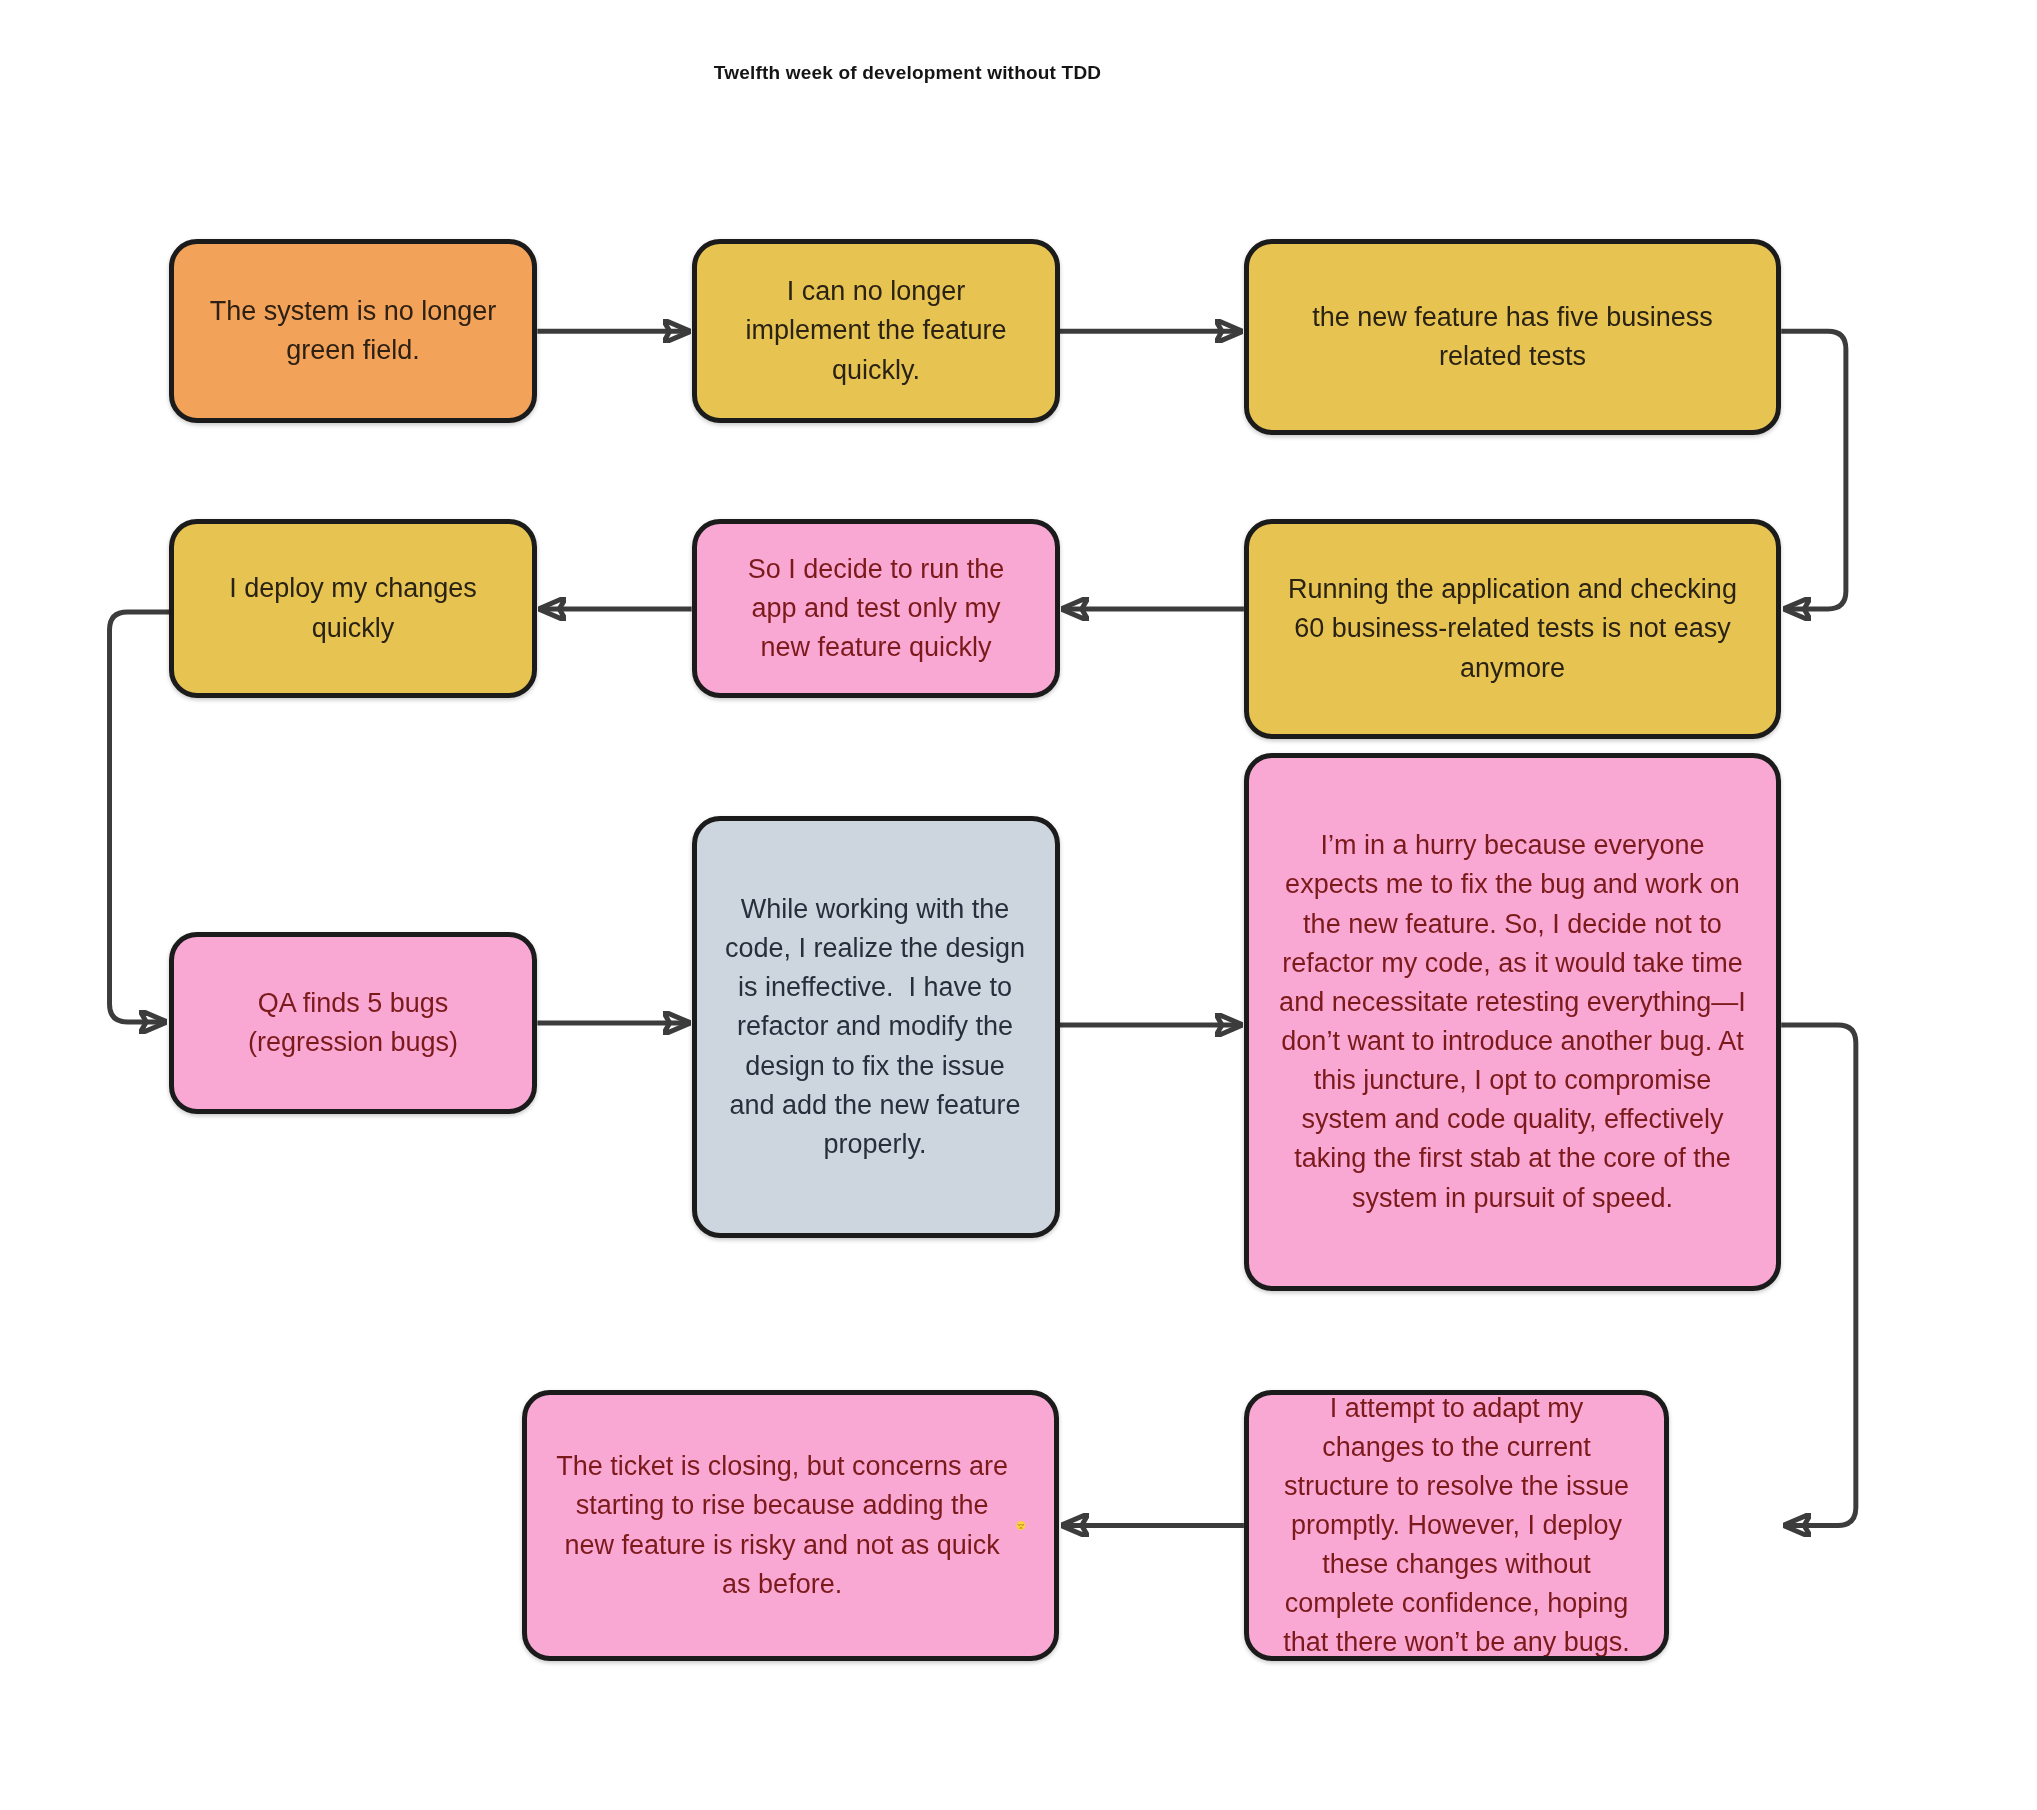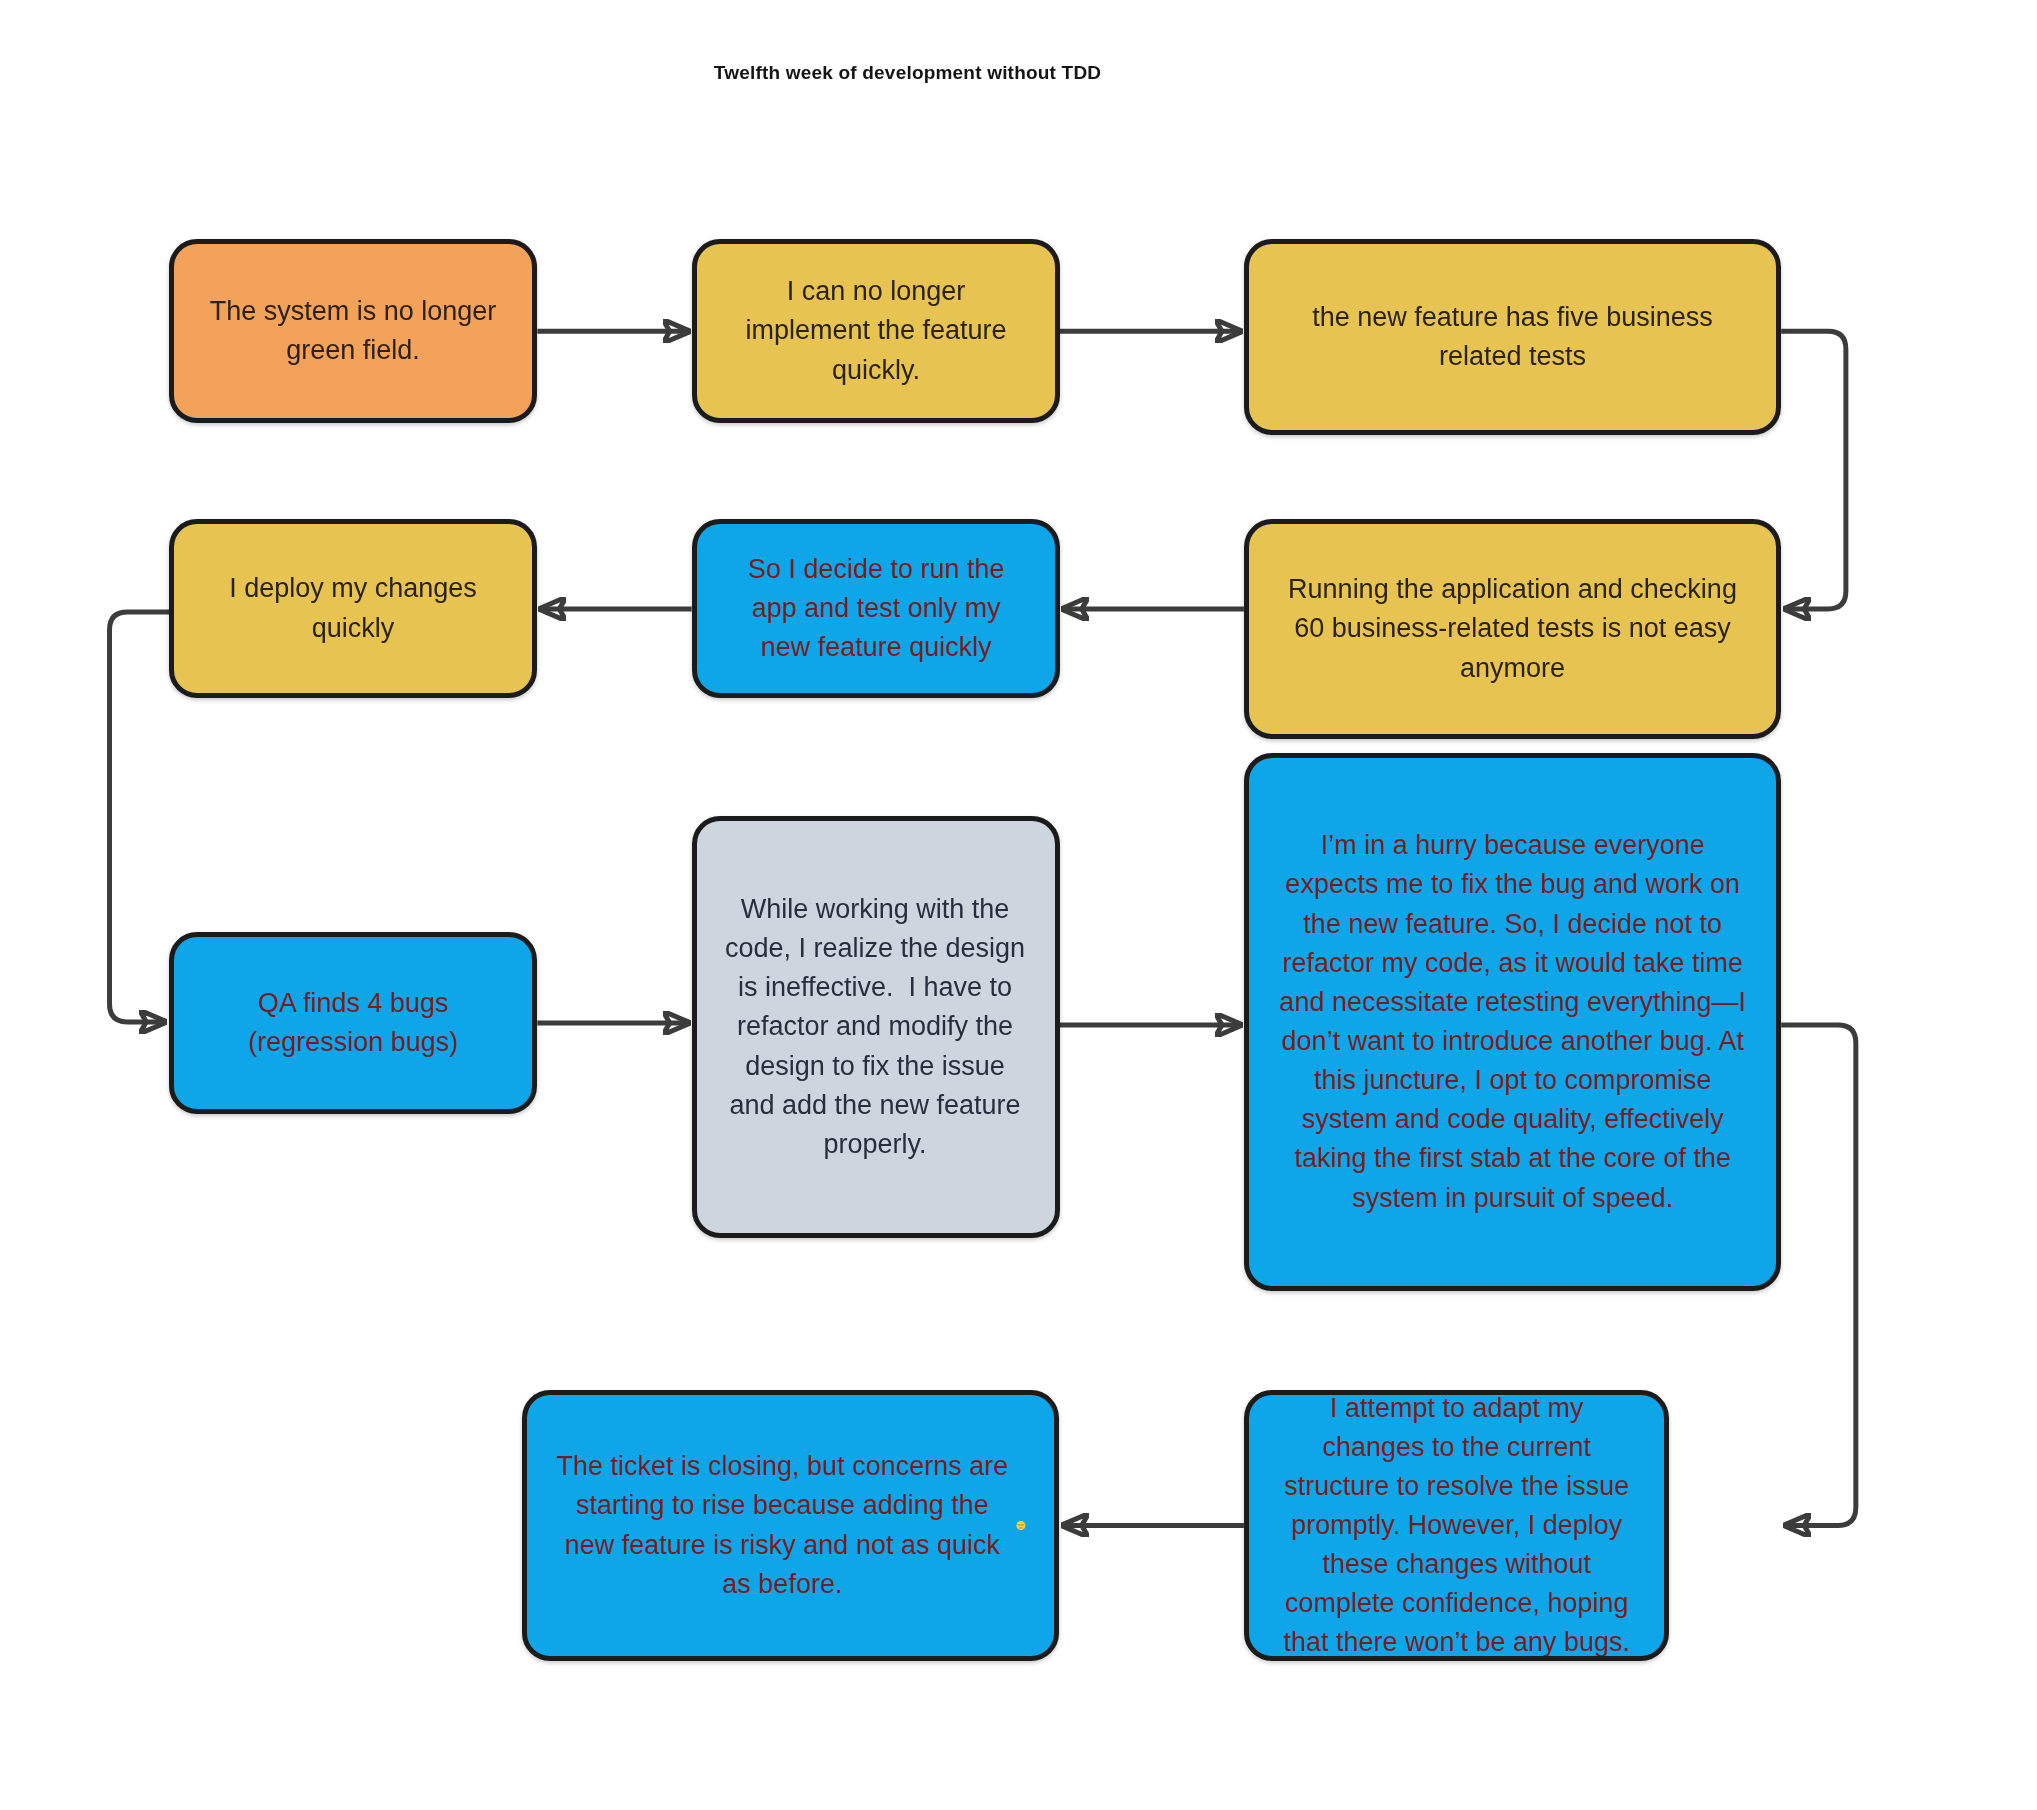--- a/index.html
+++ b/index.html
@@ -26,21 +26,21 @@
     display:flex;align-items:center;justify-content:center;
     text-align:center;
     padding:12px 28px;
     font-size:27px;line-height:1.45;
     box-shadow:0 2px 4px rgba(0,0,0,0.22);
     overflow:hidden;
   }
   .node-text{white-space:pre-wrap;}
   .orange{background:#F2A259;color:#2e2113;}
   .yellow{background:#E7C451;color:#2a2214;}
-  .red{background:#0ea5e9;color:#7b1a1a;}
+  .red{background:#f9a8d4;color:#7b1a1a;}
   .gray{background:#CDD5DE;color:#26303c;padding-left:26px;}
 
   
   #n1 {left:169px; top:239px; width:368px;height:184px;}
   #n2 {left:692px; top:239px; width:368px;height:184px;}
   #n3 {left:1244px;top:239px; width:537px;height:196px;}
   #n4 {left:1244px;top:519px; width:537px;height:220px;}
   #n5 {left:692px; top:519px; width:368px;height:179px;}
   #n6 {left:169px; top:519px; width:368px;height:179px;}
   #n7 {left:169px; top:932px; width:368px;height:182px;}
@@ -94,21 +94,21 @@
 
   <div class="node red" id="n5">
     <span class="node-text">So I decide to run the app and test only my new feature quickly</span>
   </div>
 
   <div class="node yellow" id="n6">
     <span class="node-text">I deploy my changes quickly</span>
   </div>
 
   <div class="node red" id="n7">
-    <span class="node-text">QA finds 4 bugs (regression bugs)</span>
+    <span class="node-text">QA finds 5 bugs (regression bugs)</span>
   </div>
 
   <div class="node gray" id="n8">
     <span class="node-text">While working with the code, I realize the design is ineffective.  I have to refactor and modify the design to fix the issue and add the new feature properly.</span>
   </div>
 
   <div class="node red" id="n9">
     <span class="node-text">I’m in a hurry because everyone expects me to fix the bug and work on the new feature. So, I decide not to refactor my code, as it would take time and necessitate retesting everything—I don’t want to introduce another bug. At this juncture, I opt to compromise system and code quality, effectively taking the first stab at the core of the system in pursuit of speed.</span>
   </div>
 

